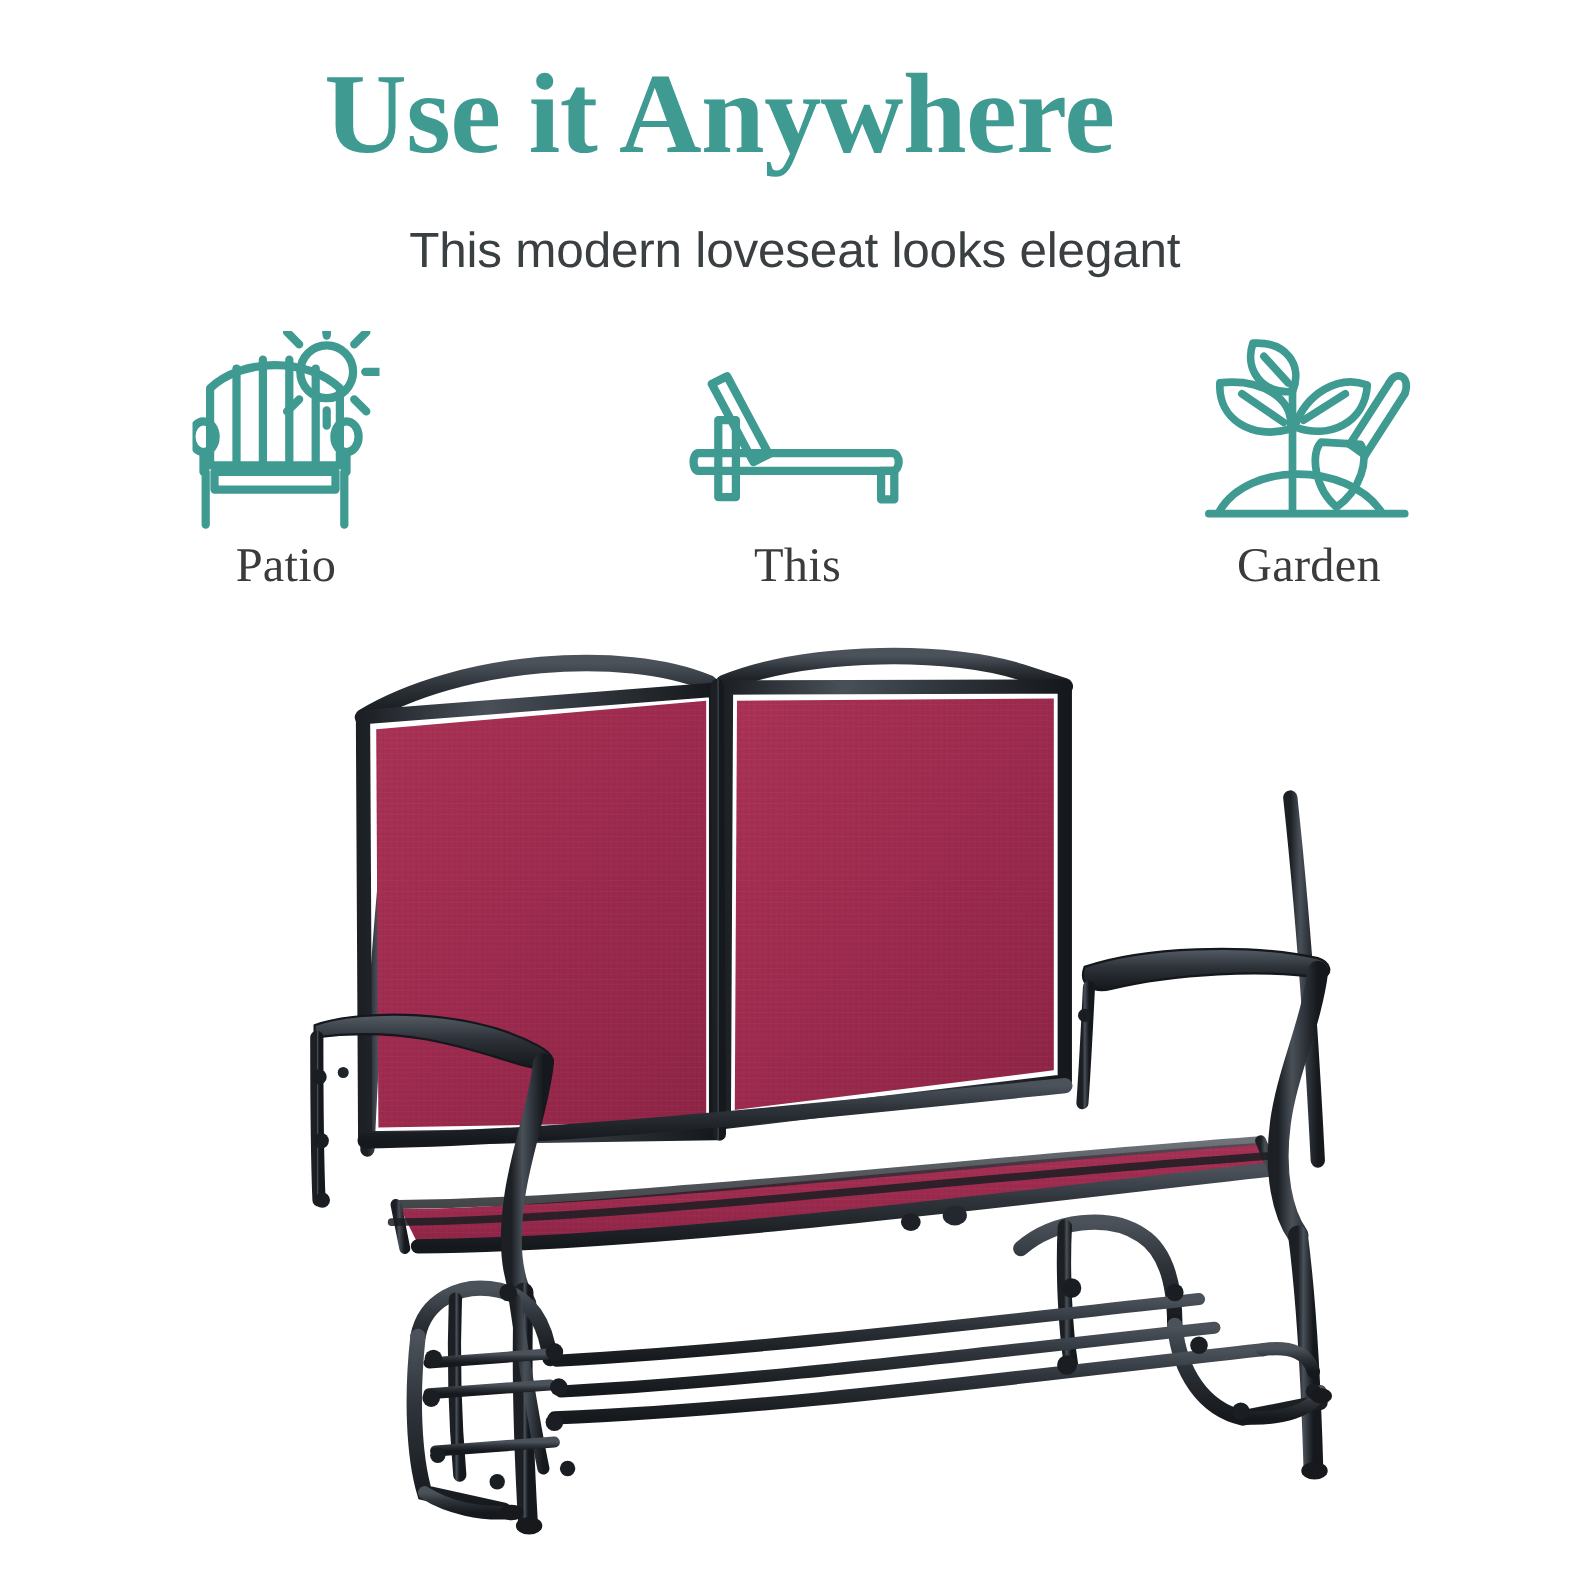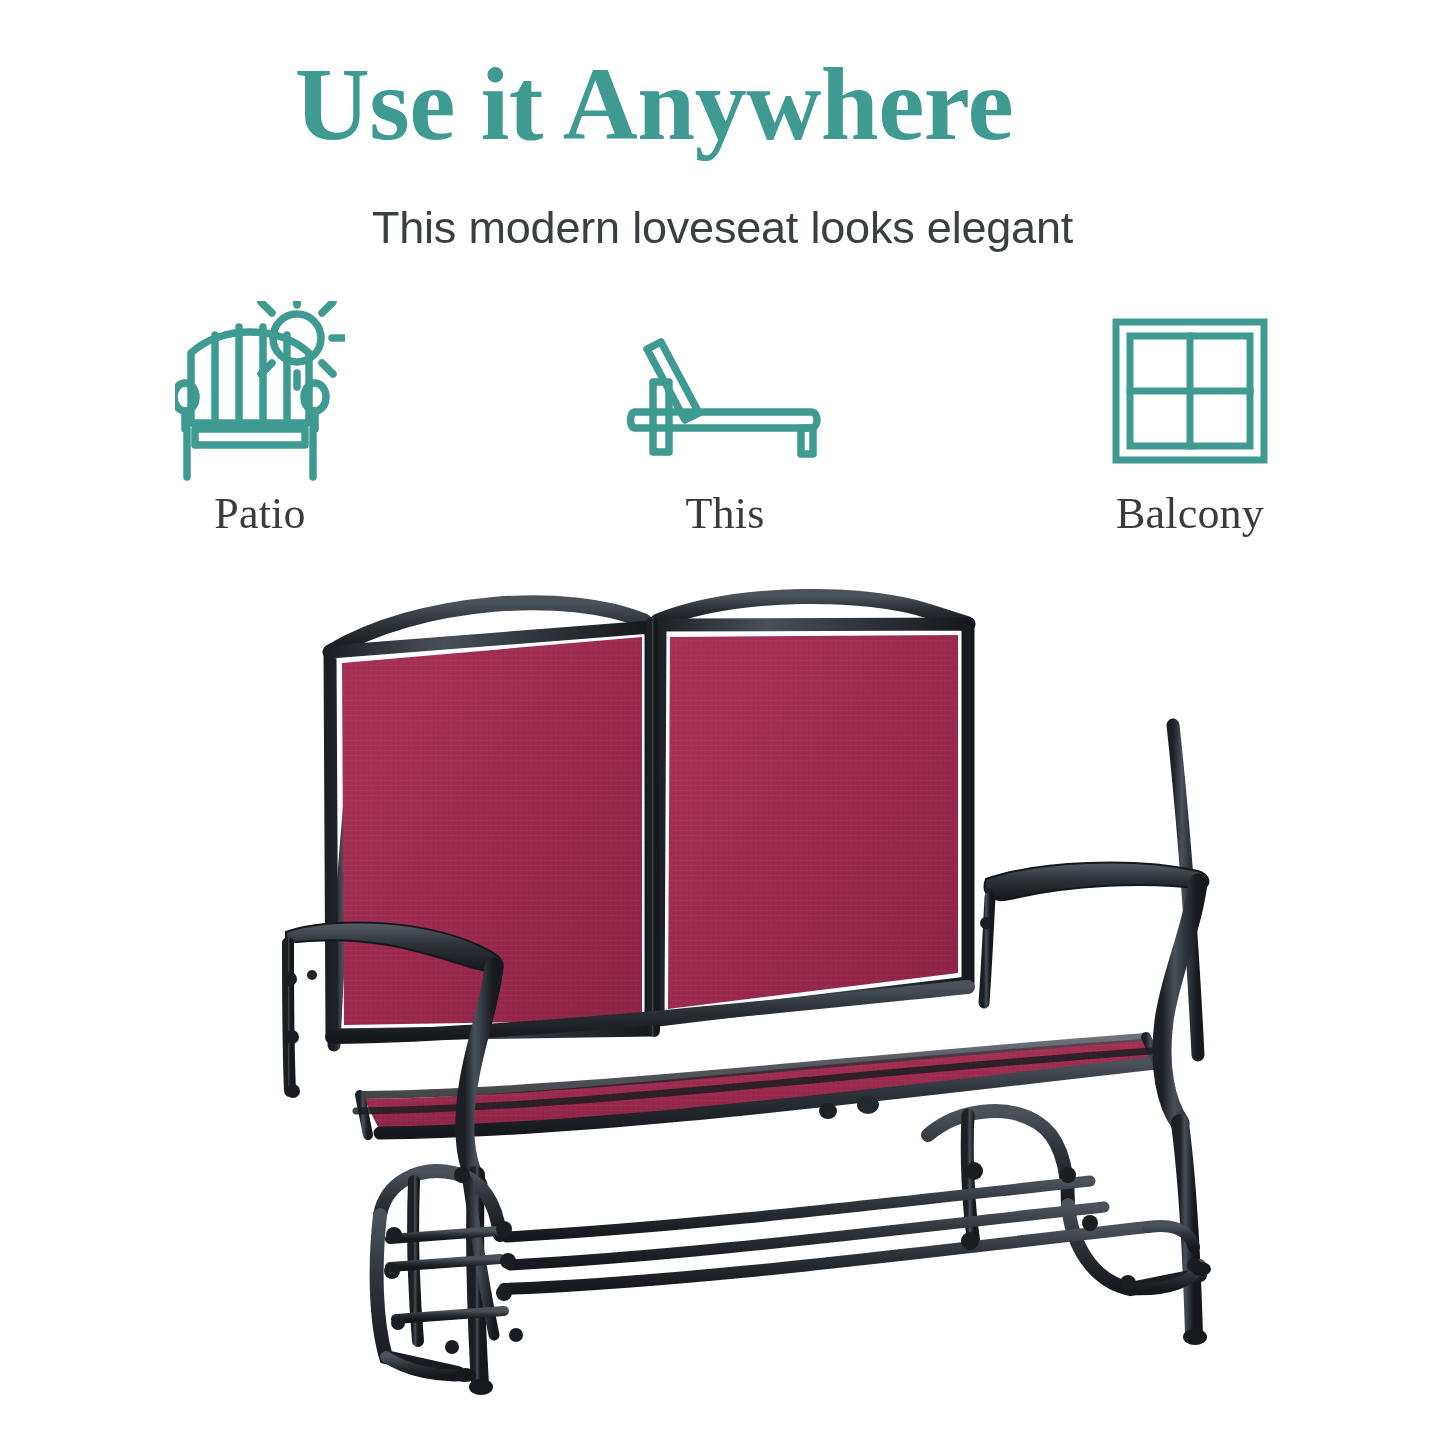--- a/index.html
+++ b/index.html
@@ -154,35 +154,51 @@
           <path d="M28 66 L44 66 L44 136 L28 136 Z"></path>
 
           <path d="M10 96 C 4 96, 4 112, 10 112 L186 112 C 194 112, 194 96, 186 96 Z"></path>
 
           <path d="M176 112 L188 112 L188 138 L176 138 Z"></path>
         </svg>
       </div>
       <div class="feature-label">This</div>
     </div>
 
+
     <div class="feature">
       <div class="feature-icon">
-        <svg viewBox="0 0 160 150" width="160" height="150" fill="none" stroke="#3f9a92" stroke-width="7" stroke-linecap="square" stroke-linejoin="miter">
-
-          <rect x="6" y="6" width="148" height="138"></rect>
-
-          <rect x="20" y="20" width="120" height="110"></rect>
-
-          <line x1="80" y1="20" x2="80" y2="130"></line>
-          <line x1="20" y1="75" x2="140" y2="75"></line>
+        <svg viewBox="0 0 190 175" width="190" height="175" fill="none" stroke="#3f9a92" stroke-width="7" stroke-linecap="round" stroke-linejoin="round">
+
+          <path d="M14 160 C 40 116, 128 116, 160 160"></path>
+
+          <line x1="4" y1="163" x2="182" y2="163"></line>
+
+          <path d="M80 160 C 80 118, 80 84, 80 46"></path>
+
+          <path d="M80 52 C 52 54, 36 32, 44 8 C 74 6, 90 28, 80 52 Z"></path>
+          <line x1="76" y1="44" x2="54" y2="20"></line>
+
+          <path d="M78 86 C 44 96, 12 78, 14 44 C 52 40, 82 58, 78 86 Z"></path>
+          <line x1="72" y1="80" x2="34" y2="54"></line>
+
+          <path d="M82 84 C 92 54, 122 36, 148 46 C 146 80, 114 96, 82 84 Z"></path>
+          <line x1="90" y1="78" x2="128" y2="54"></line>
+
+          <path d="M106 98 C 96 108, 100 140, 120 157 C 142 142, 150 112, 142 100 Z"></path>
+
+          <path d="M132 100 L168 44"></path>
+          <path d="M146 110 L182 54"></path>
+          <line x1="132" y1="100" x2="146" y2="110"></line>
+
+          <path d="M168 44 C 174 32, 188 38, 182 54"></path>
         </svg>
       </div>
-      <div class="feature-label">Balcony</div>
+      <div class="feature-label">Garden</div>
     </div>
-
 
   </div>
 
   <div class="product">
     <svg viewBox="0 0 970 830" preserveAspectRatio="xMidYMid meet">
       <defs>
         <linearGradient id="fabricBack" x1="0" y1="0" x2="1" y2="1">
           <stop offset="0%" stop-color="#a93256"></stop>
           <stop offset="45%" stop-color="#9e2b4f"></stop>
           <stop offset="100%" stop-color="#8e2446"></stop>

